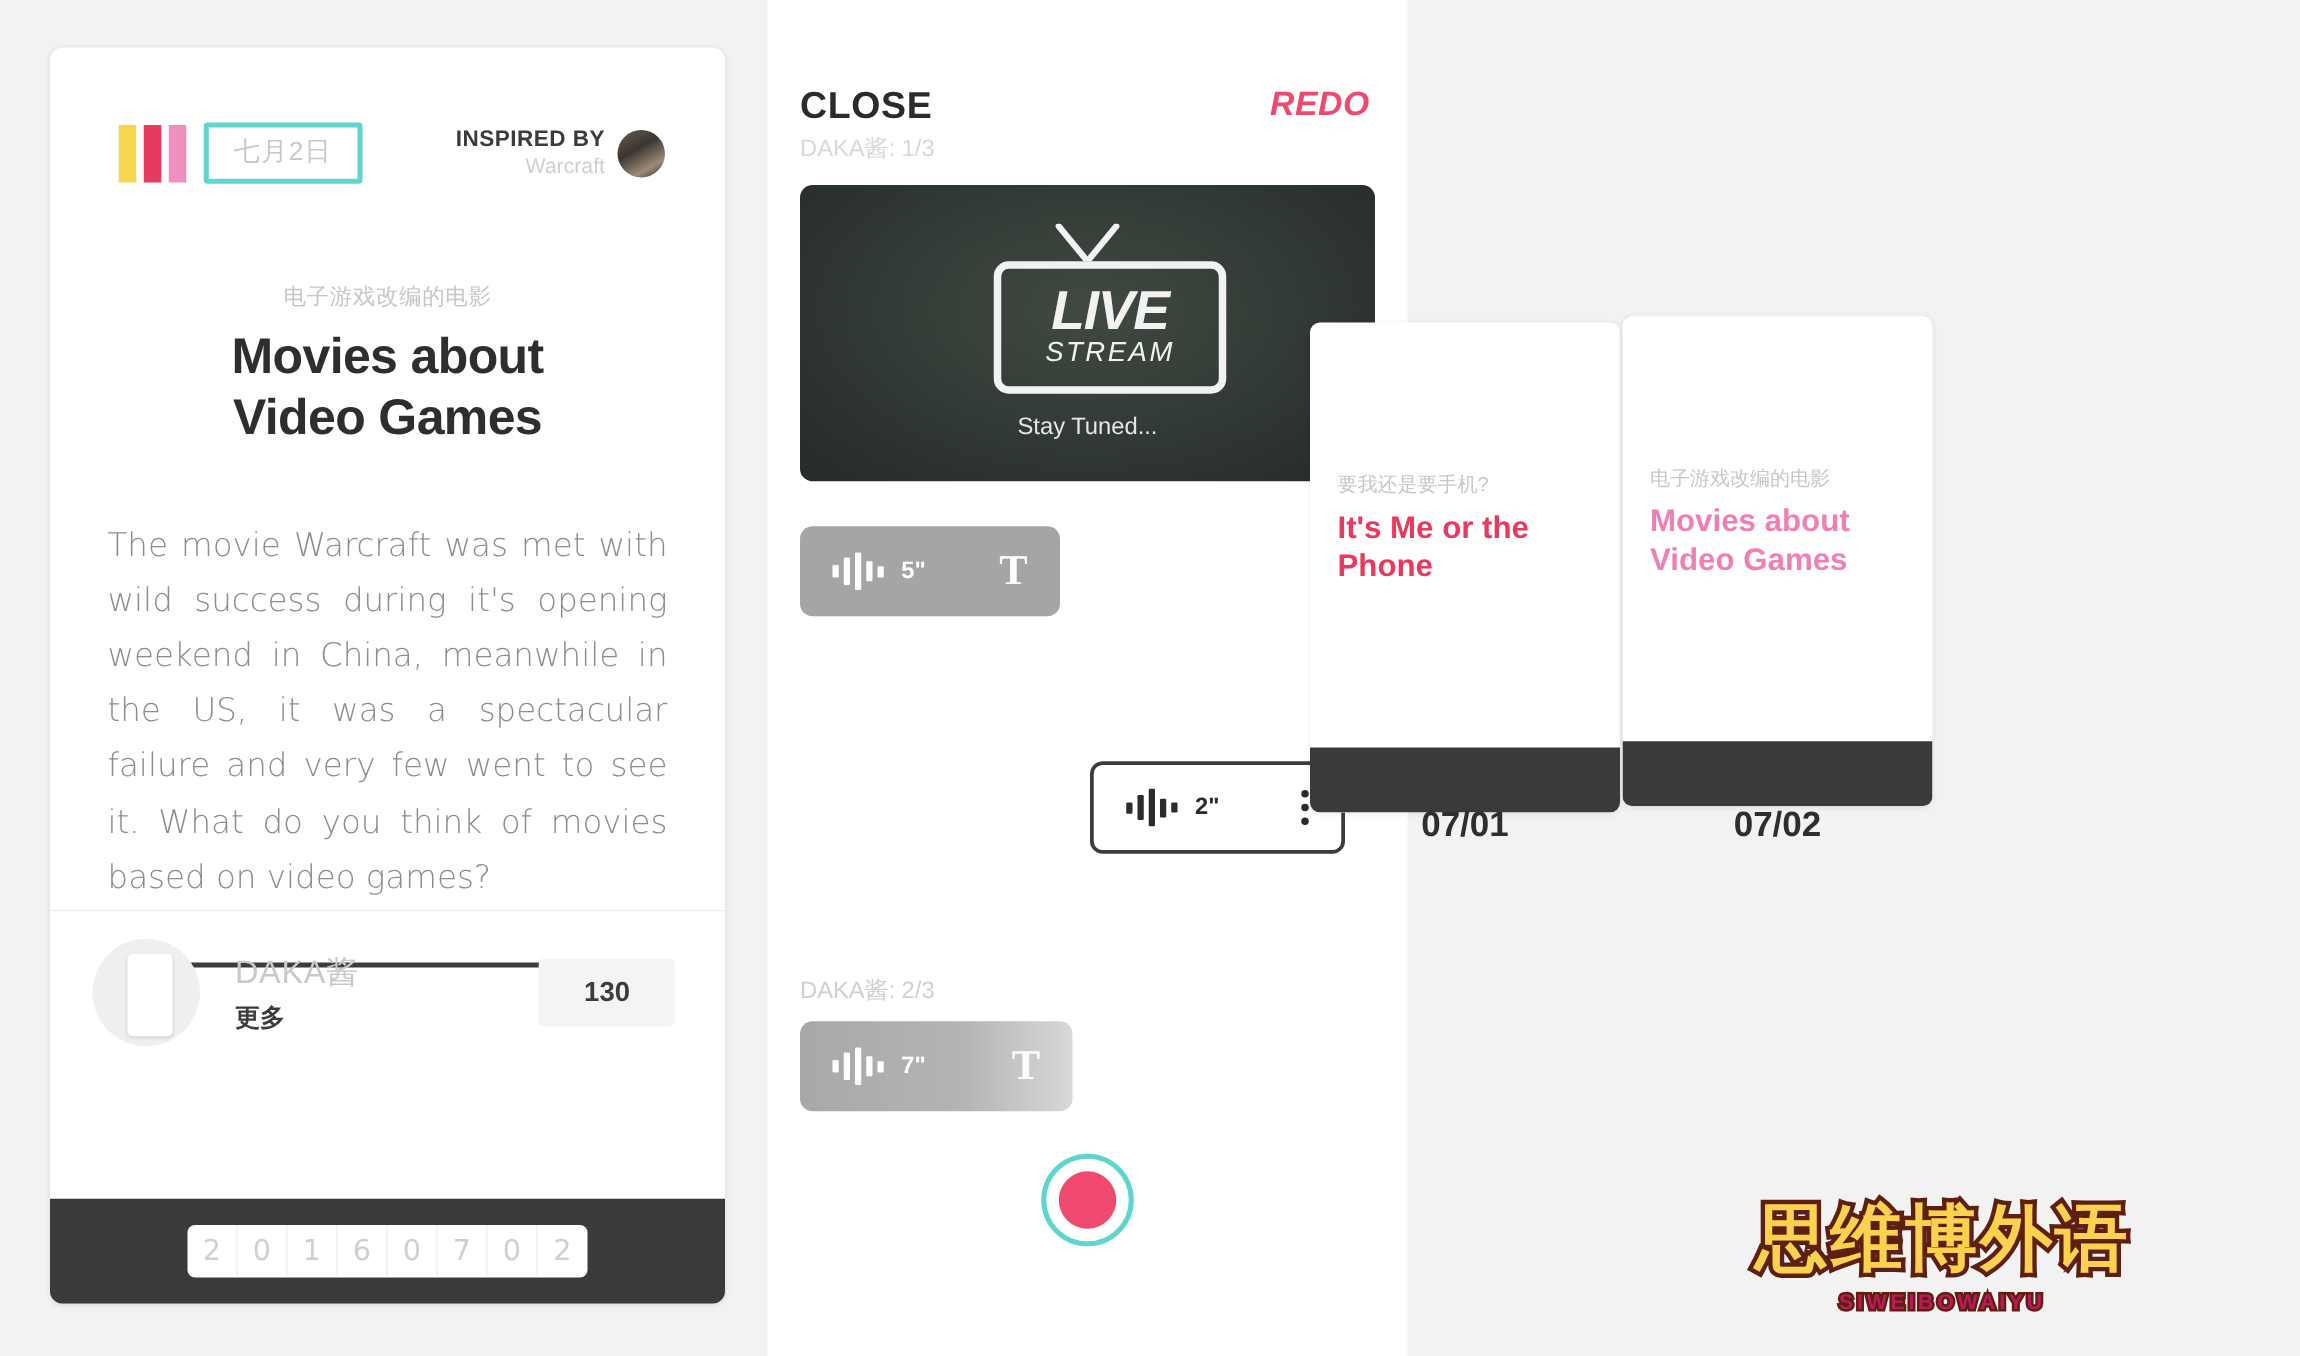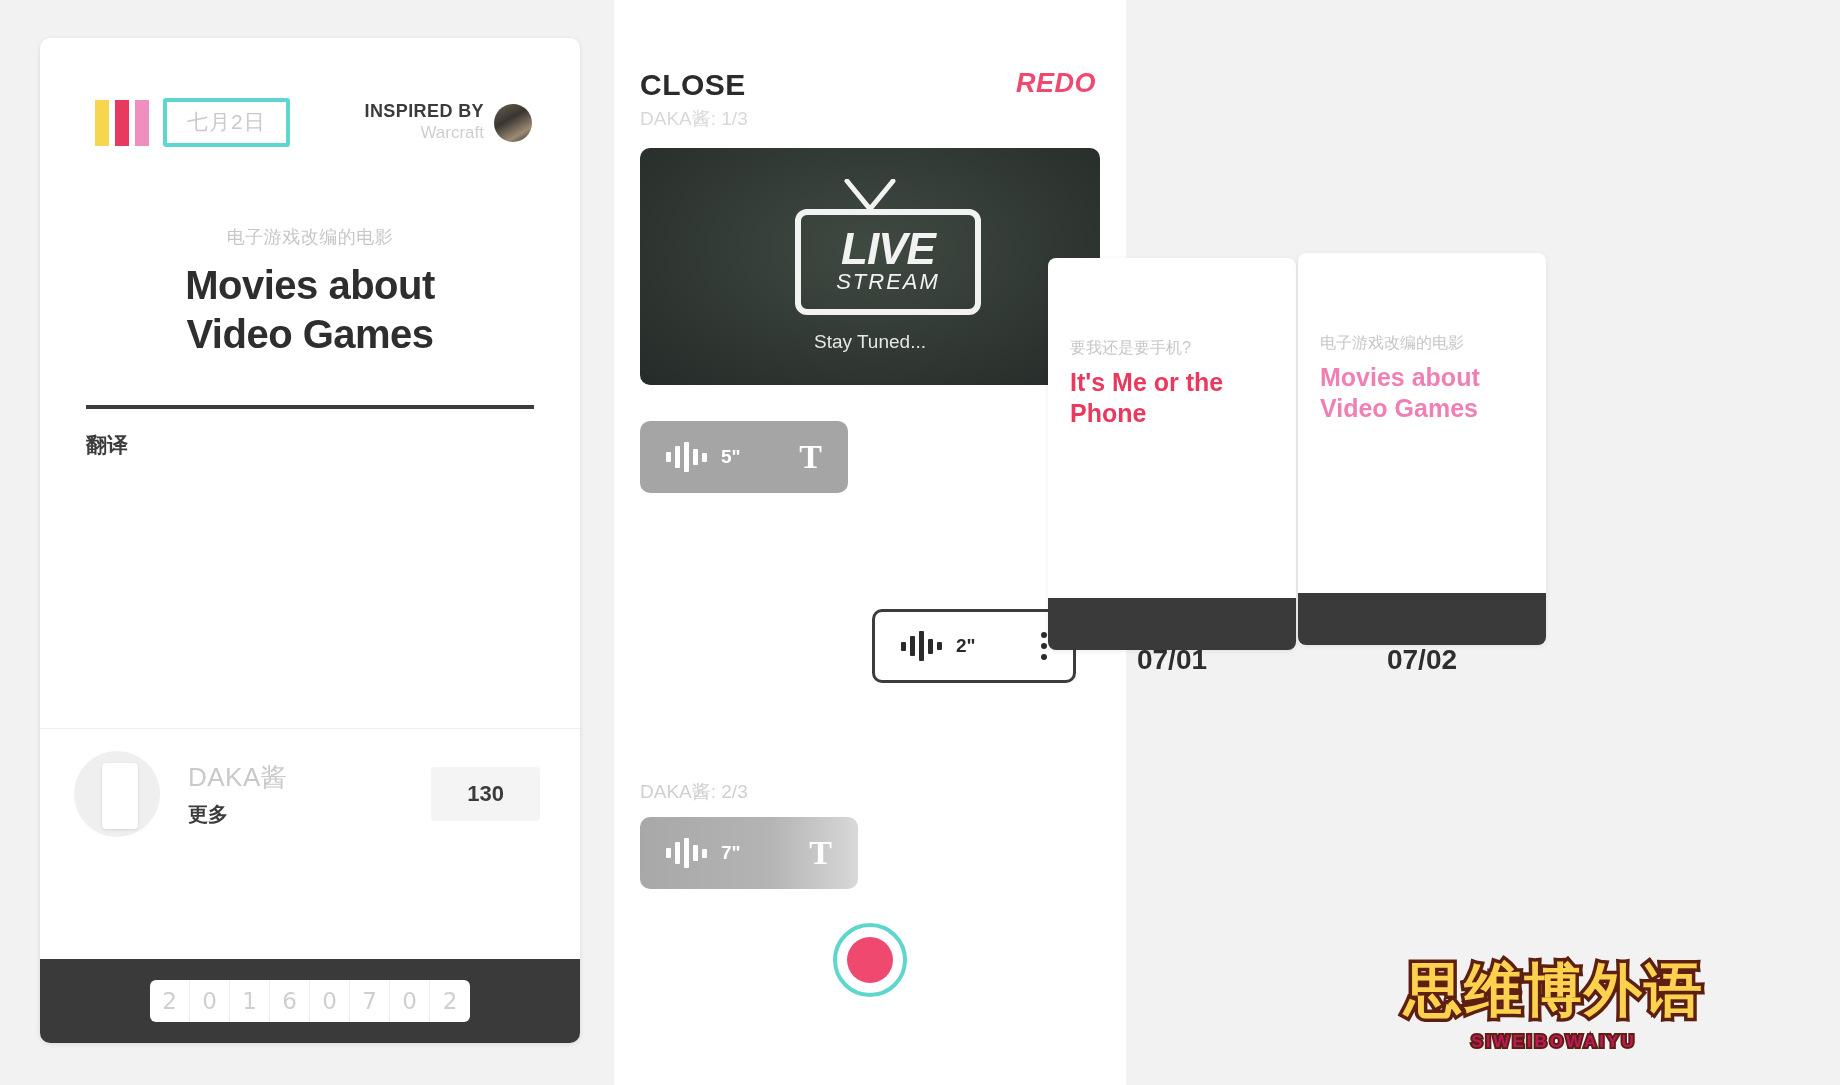--- a/index.html
+++ b/index.html
@@ -183,21 +183,21 @@
 
   
   .panel-three {
     position: absolute; left: 1126px; top: 0;
     width: 714px; height: 1085px; background: #f2f2f2;
   }
   .gal-card {
     position: absolute; width: 248px; background: #fff; border-radius: 8px;
     box-shadow: 0 1px 5px rgba(0,0,0,.08); overflow: hidden;
   }
-  .gal-card .gc-body { height: 340px; padding: 80px 22px 0; }
+  .gal-card .gc-body { height: 340px; padding: 120px 22px 0; }
   .gc-zh { font-size: 16px; color: #c7c7c7; }
   .gc-en { font-size: 25px; font-weight: bold; line-height: 1.22; margin-top: 8px; }
   .gc-foot { height: 52px; background: #3a3a3a; }
   .gal-date {
     position: absolute; font-size: 28px; font-weight: bold; color: #2e2e2e;
     text-align: center; width: 248px;
   }
 
   
   .watermark { position: absolute; left: 1404px; top: 952px; text-align: center; }
@@ -238,20 +238,21 @@
           <div class="avatar"></div>
         </div>
       </div>
 
       <div class="article-body">
         <div class="zh-sub">电子游戏改编的电影</div>
         <div class="en-title">
           <div>Movies about</div>
           <div>Video Games</div>
         </div>
+        <div class="paragraph">The movie Warcraft was met with wild success during it's opening weekend in China, meanwhile in the US, it was a spectacular failure and very few went to see it. What do you think of movies based on video games?</div>
         <div class="rule"></div>
         <div class="translate-link">翻译</div>
       </div>
 
       <div class="profile-bar">
         <div class="profile-avatar"></div>
         <div class="profile-meta">
           <div class="profile-name">DAKA酱</div>
           <div class="profile-more">更多</div>
         </div>

